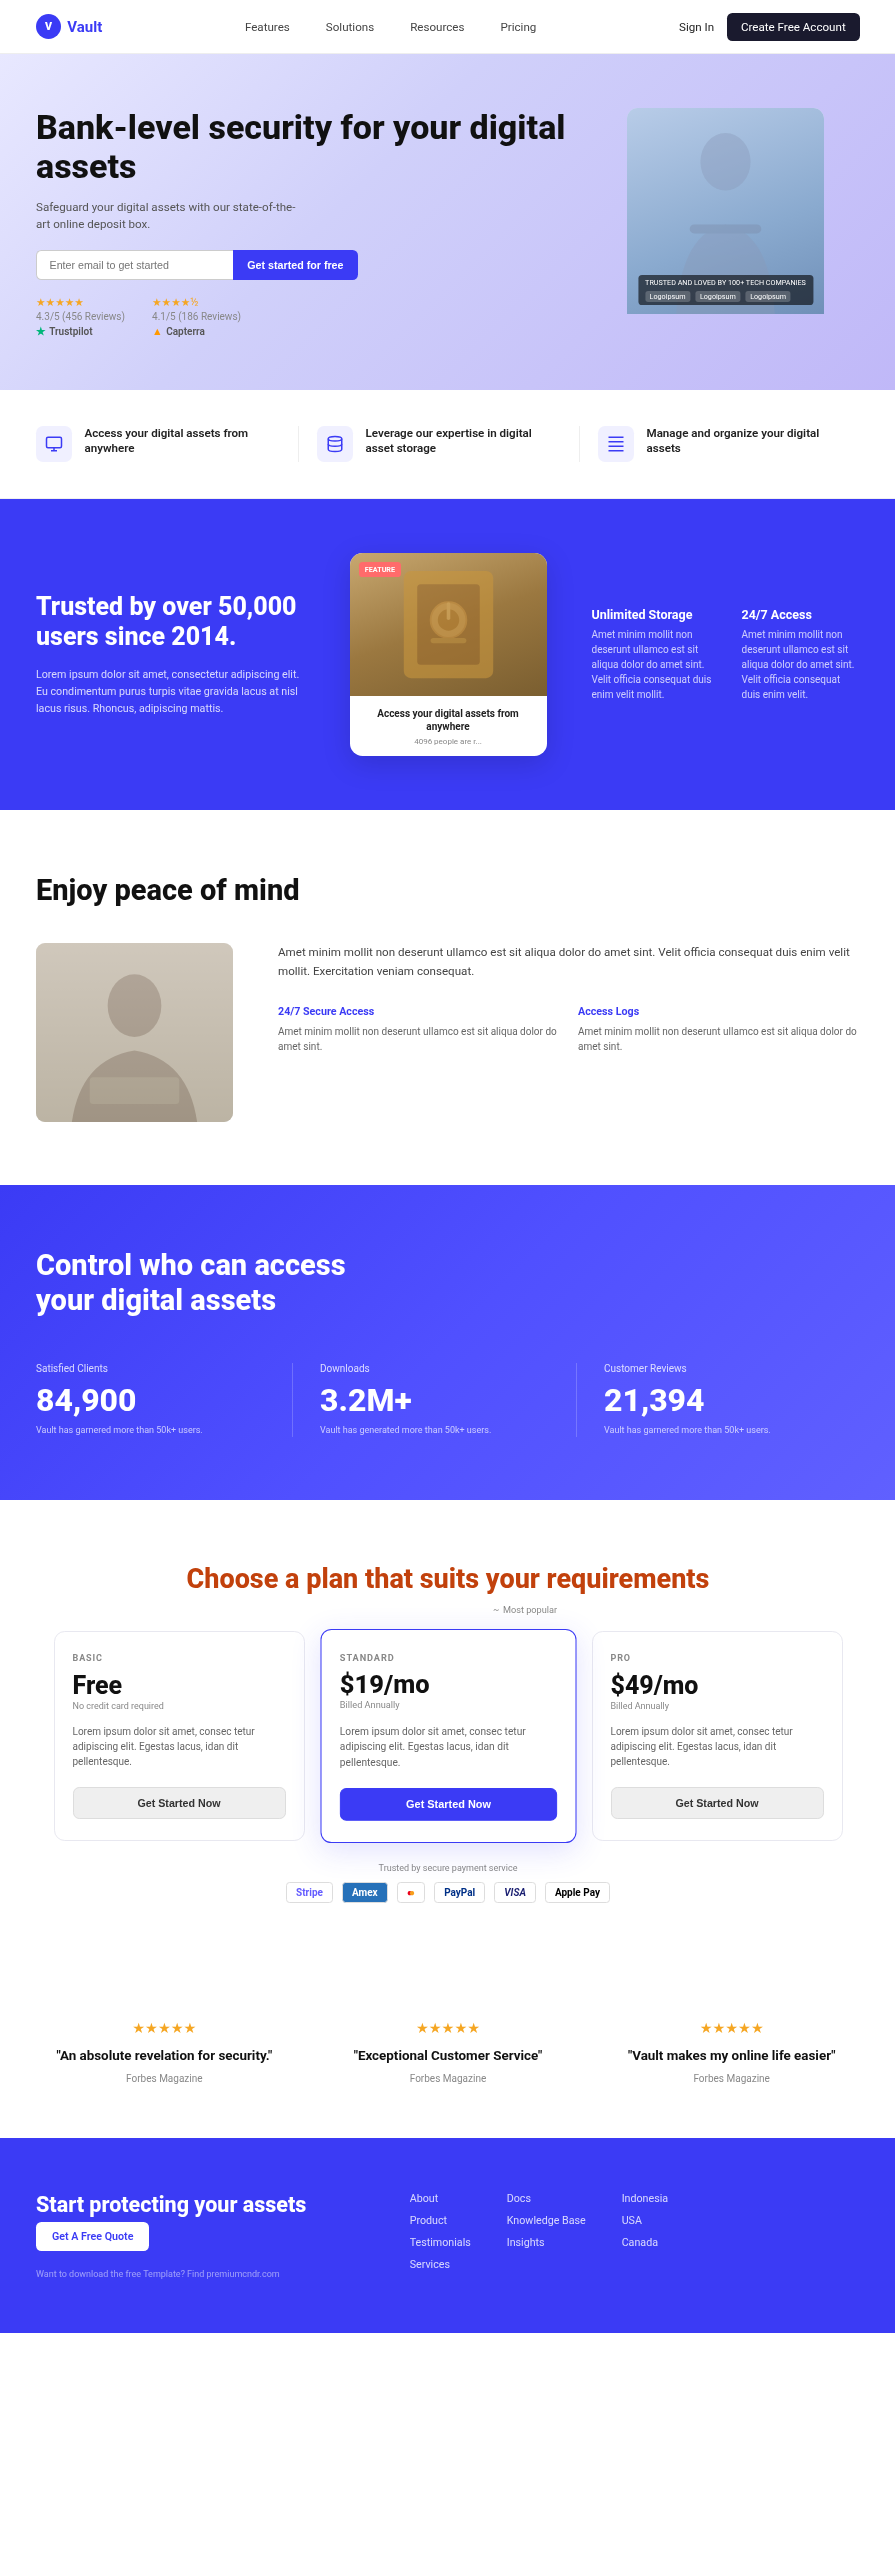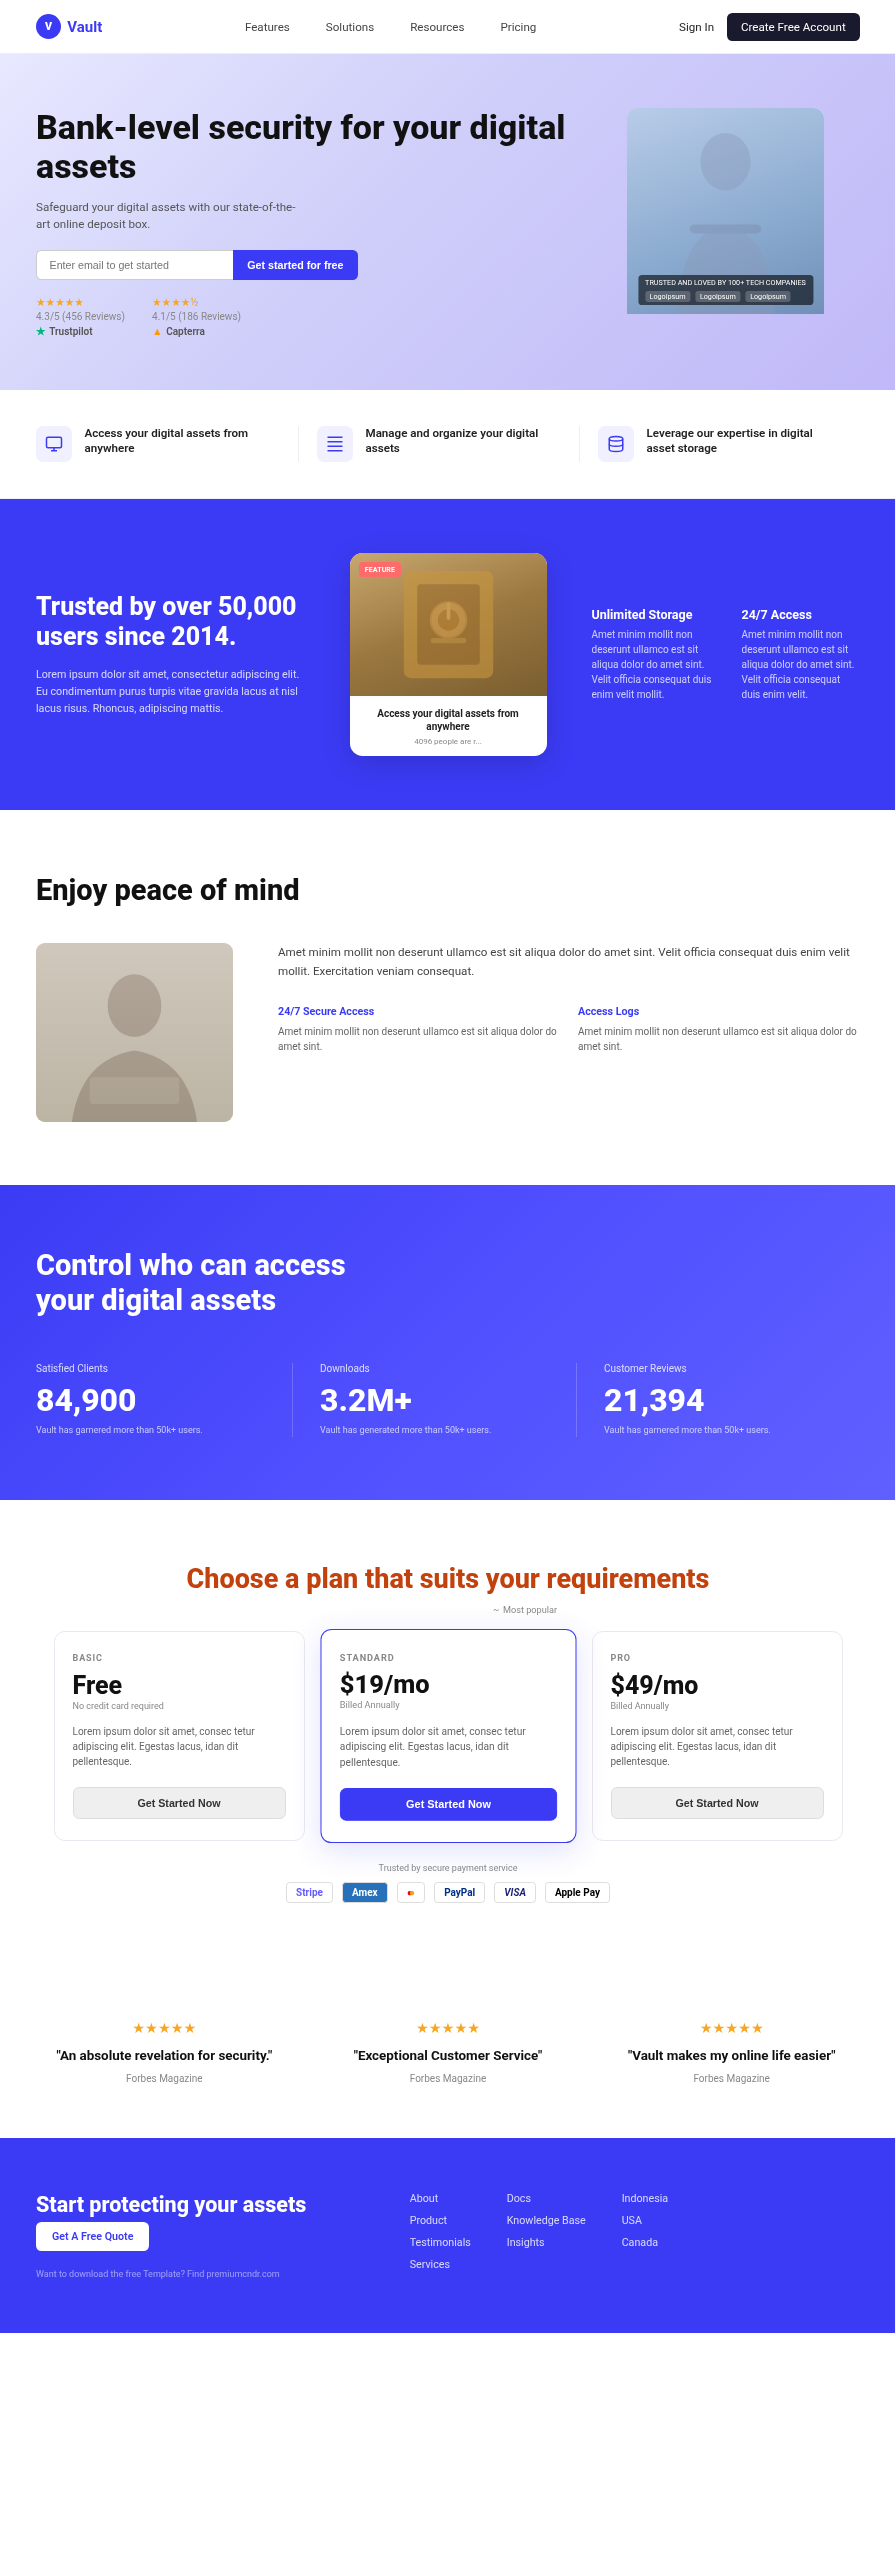--- a/index.html
+++ b/index.html
@@ -201,37 +201,37 @@
           <path d="M8 21h8M12 17v4"></path>
       </svg>
     </div>
     <div class="feature-text">
       <h4>Access your digital assets from anywhere</h4>
     </div>
   </div>
   <div class="feature-item">
     <div class="feature-icon-box">
       <svg viewBox="0 0 24 24" fill="none" stroke="#3b3bf5" stroke-width="2">
-        <path d="M2 3h20M2 9h20M2 15h20M2 21h20"></path>
-      </svg>
-    </div>
-    <div class="feature-text">
-      <h4>Manage and organize your digital assets</h4>
-    </div>
-  </div>
-  <div class="feature-item">
-    <div class="feature-icon-box">
-      <svg viewBox="0 0 24 24" fill="none" stroke="#3b3bf5" stroke-width="2">
         <ellipse cx="12" cy="5" rx="9" ry="3"></ellipse>
           <path d="M21 12c0 1.66-4 3-9 3s-9-1.34-9-3"></path>
           <path d="M3 5v14c0 1.66 4 3 9 3s9-1.34 9-3V5"></path>
       </svg>
     </div>
     <div class="feature-text">
       <h4>Leverage our expertise in digital asset storage</h4>
+    </div>
+  </div>
+  <div class="feature-item">
+    <div class="feature-icon-box">
+      <svg viewBox="0 0 24 24" fill="none" stroke="#3b3bf5" stroke-width="2">
+        <path d="M2 3h20M2 9h20M2 15h20M2 21h20"></path>
+      </svg>
+    </div>
+    <div class="feature-text">
+      <h4>Manage and organize your digital assets</h4>
     </div>
   </div>
 </section>
 
 <section class="trusted-section">
   <div class="trusted-left">
     <h2>Trusted by over 50,000 users since 2014.</h2>
     <p>Lorem ipsum dolor sit amet, consectetur adipiscing elit. Eu condimentum purus turpis vitae gravida lacus at nisl lacus risus. Rhoncus, adipiscing mattis.</p>
   </div>
   <div class="trusted-card">

